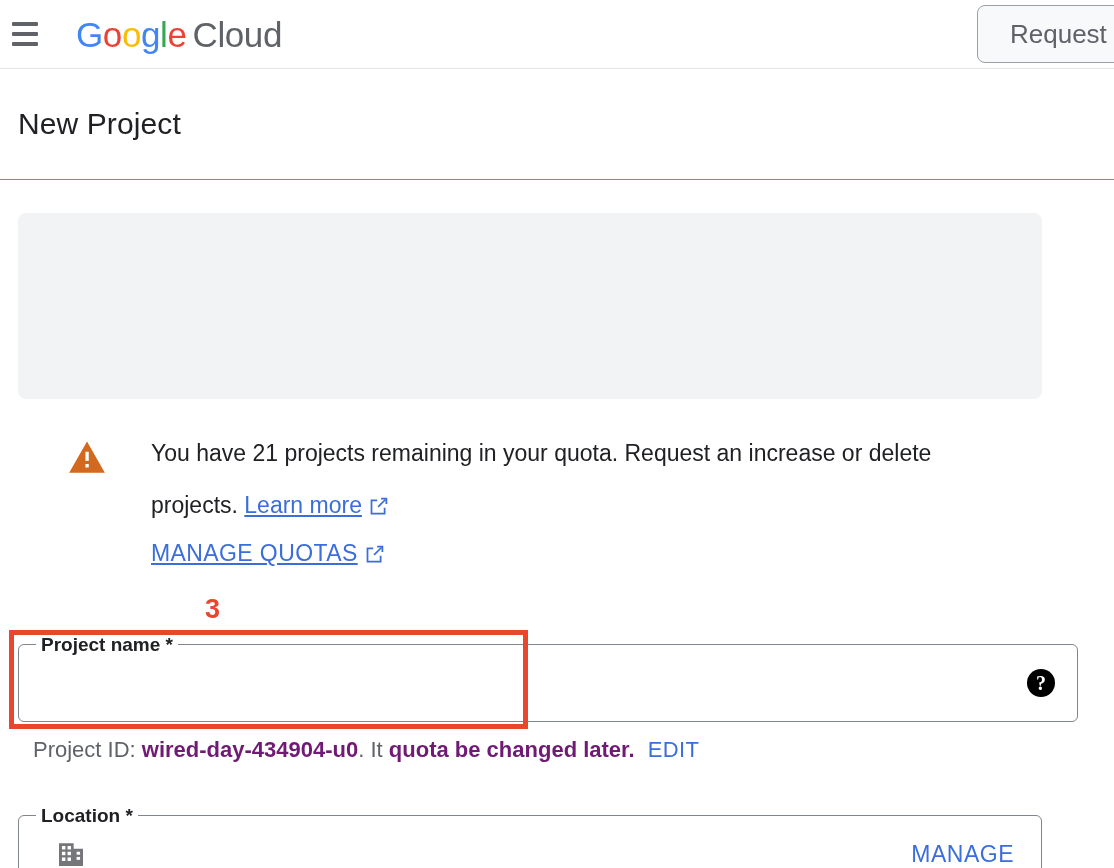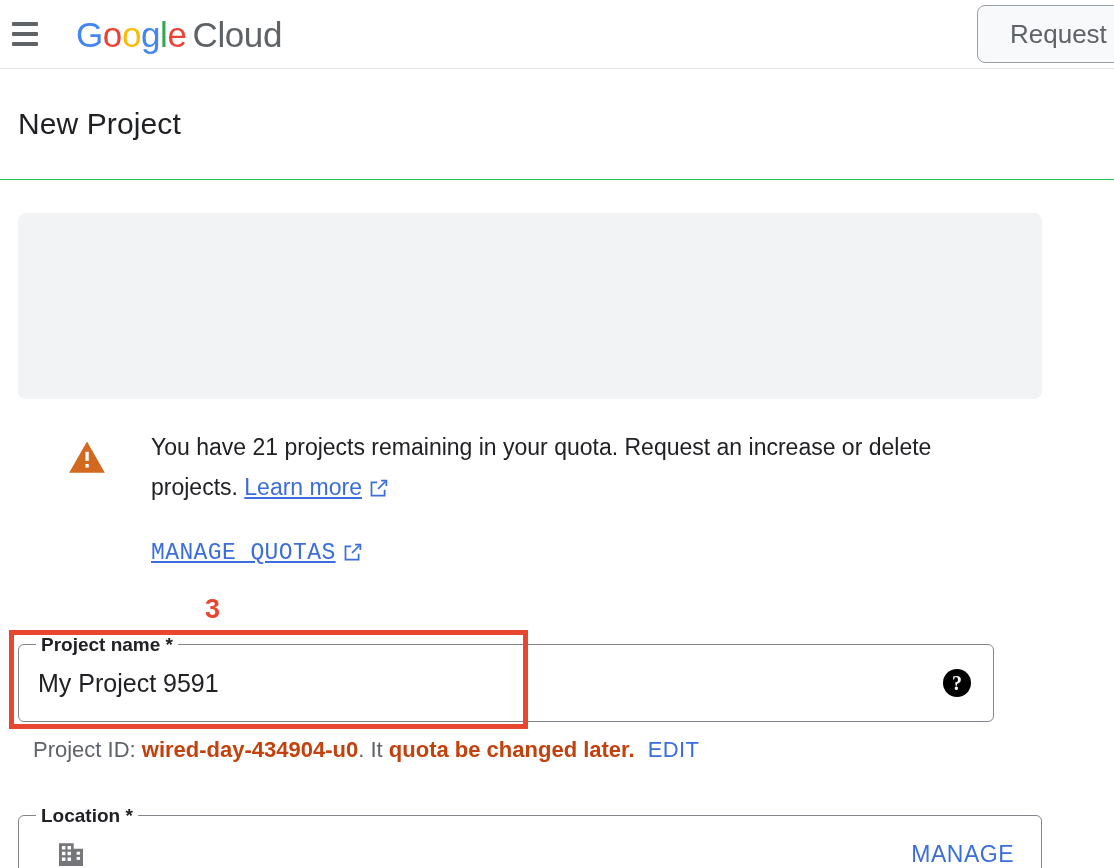--- a/index.html
+++ b/index.html
@@ -124,21 +124,21 @@
     top: 256px;
     width: 42px;
     height: 42px;
   }
   .notice-text {
     position: absolute;
     left: 151px;
     top: 247px;
     width: 830px;
     font-size: 23px;
-    line-height: 40px;
+    line-height: 52px;
     color: #202124;
   }
   .link {
     color: #3b6ddb;
     text-decoration: underline;
     cursor: pointer;
     white-space: nowrap;
   }
   .ext-icon {
     display: inline-block;
@@ -148,21 +148,20 @@
   .manage-quotas {
     position: absolute;
     left: 151px;
     top: 360px;
     font-size: 23px;
     color: #3b6ddb;
     text-decoration: underline;
     letter-spacing: 0.4px;
     cursor: pointer;
     white-space: nowrap;
-    font-family: Liberation Mono, monospace;
   }
 
   
   .annot-box {
     position: absolute;
     left: 9px;
     top: 450px;
     width: 519px;
     height: 99px;
     border: 5px solid #E8462F;
@@ -205,21 +204,21 @@
     top: 50%;
     transform: translateY(-50%);
     font-size: 25px;
     color: #202124;
     white-space: nowrap;
   }
 
   #project-name-field {
     left: 18px;
     top: 464px;
-    width: 976px;
+    width: 1060px;
     height: 78px;
   }
   #project-name-field .field-value { left: 19px; }
 
   .help-icon {
     position: absolute;
     right: 22px;
     top: 50%;
     transform: translateY(-50%);
     width: 28px;
@@ -237,21 +236,21 @@
   }
 
   .hint-row {
     position: absolute;
     left: 33px;
     top: 557px;
     font-size: 22px;
     color: #5f6368;
     white-space: nowrap;
   }
-  .hint-row b { color: #c2410c; }
+  .hint-row b { color: #701a75; }
   .edit-link {
     color: #3b6ddb;
     letter-spacing: 0.4px;
     margin-left: 7px;
     cursor: pointer;
   }
 
   #location-field {
     left: 18px;
     top: 635px;
@@ -332,21 +331,20 @@
           <path d="M20 4 L11.5 12.5"></path>
           <path d="M19 13.5V20H4V5h6.5"></path>
         </svg></span>
   </div>
 
   <div class="annot-num">3</div>
   <div class="annot-box"></div>
 
   <div class="field" id="project-name-field">
     <div class="field-legend">Project name *</div>
-    <div class="field-value">My Project 9591</div>
     <div class="help-icon">?</div>
   </div>
 
   <div class="hint-row">
     <span>Project ID:</span>
     <b>wired-day-434904-u0</b><span>. It</span>
     <b>quota be changed later.</b>
     <span class="edit-link">EDIT</span>
   </div>
 

